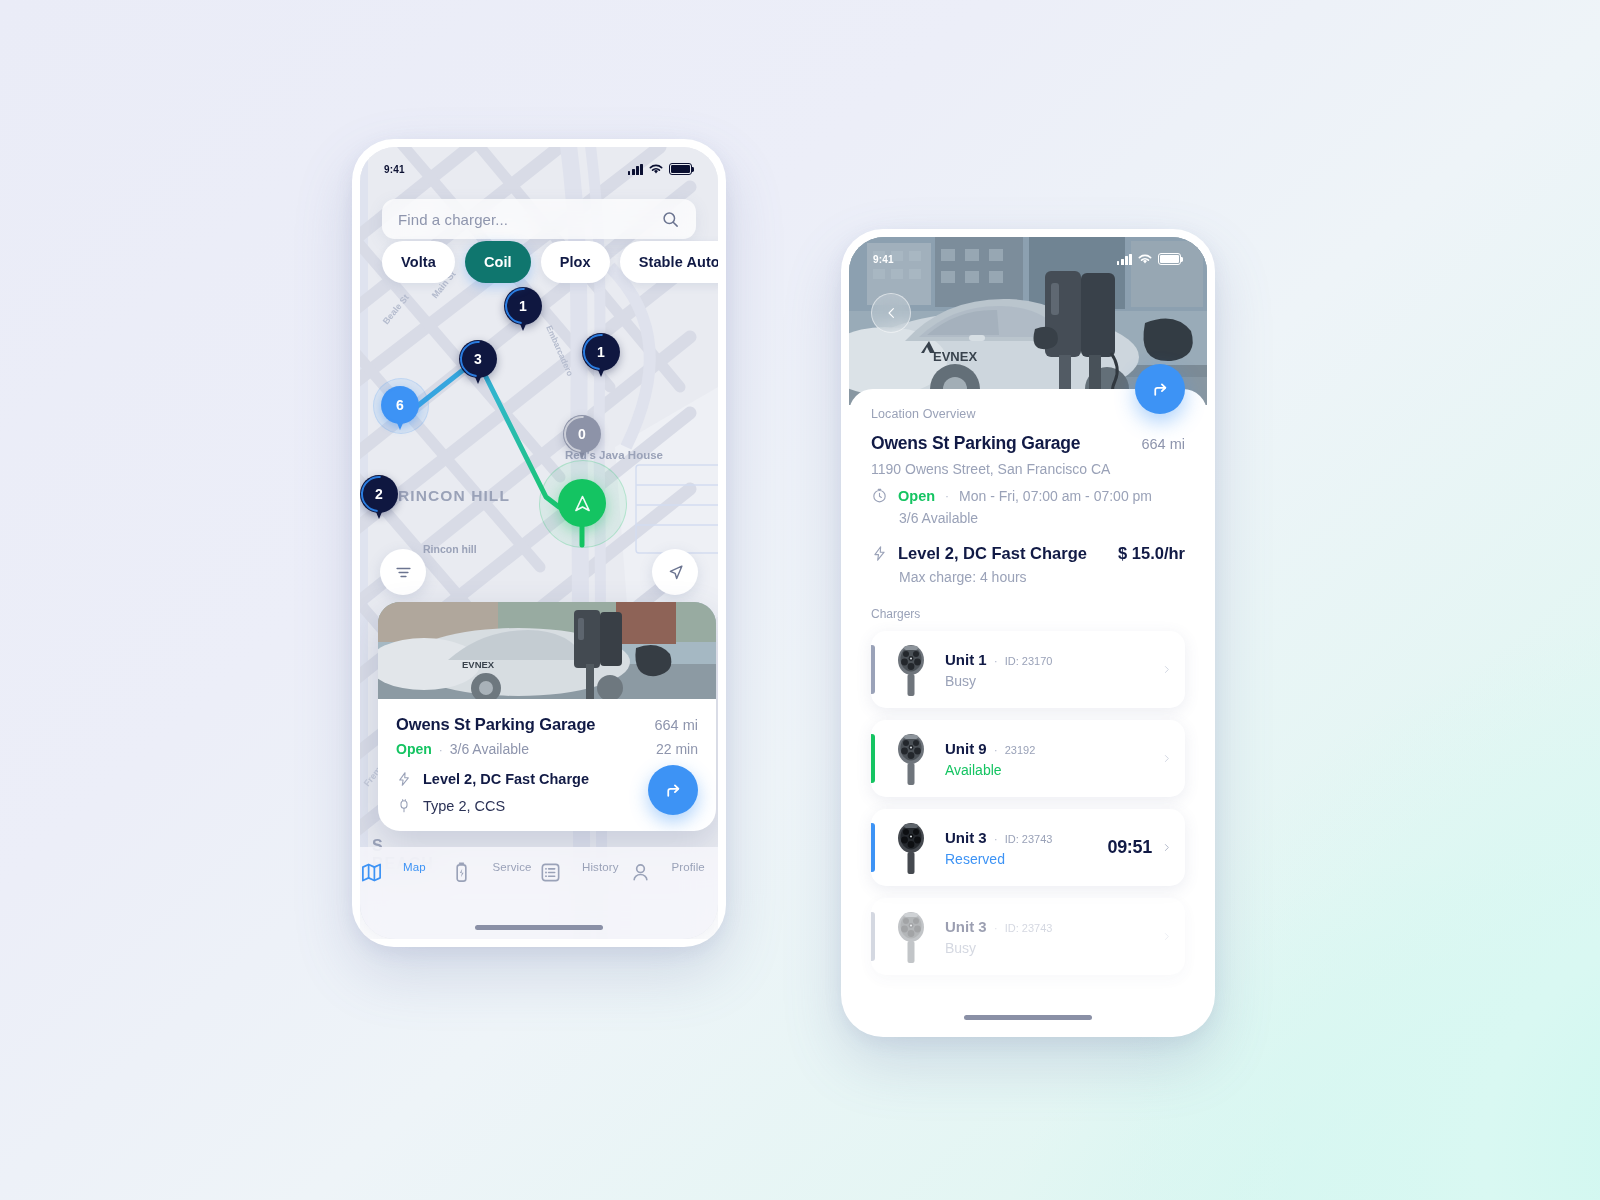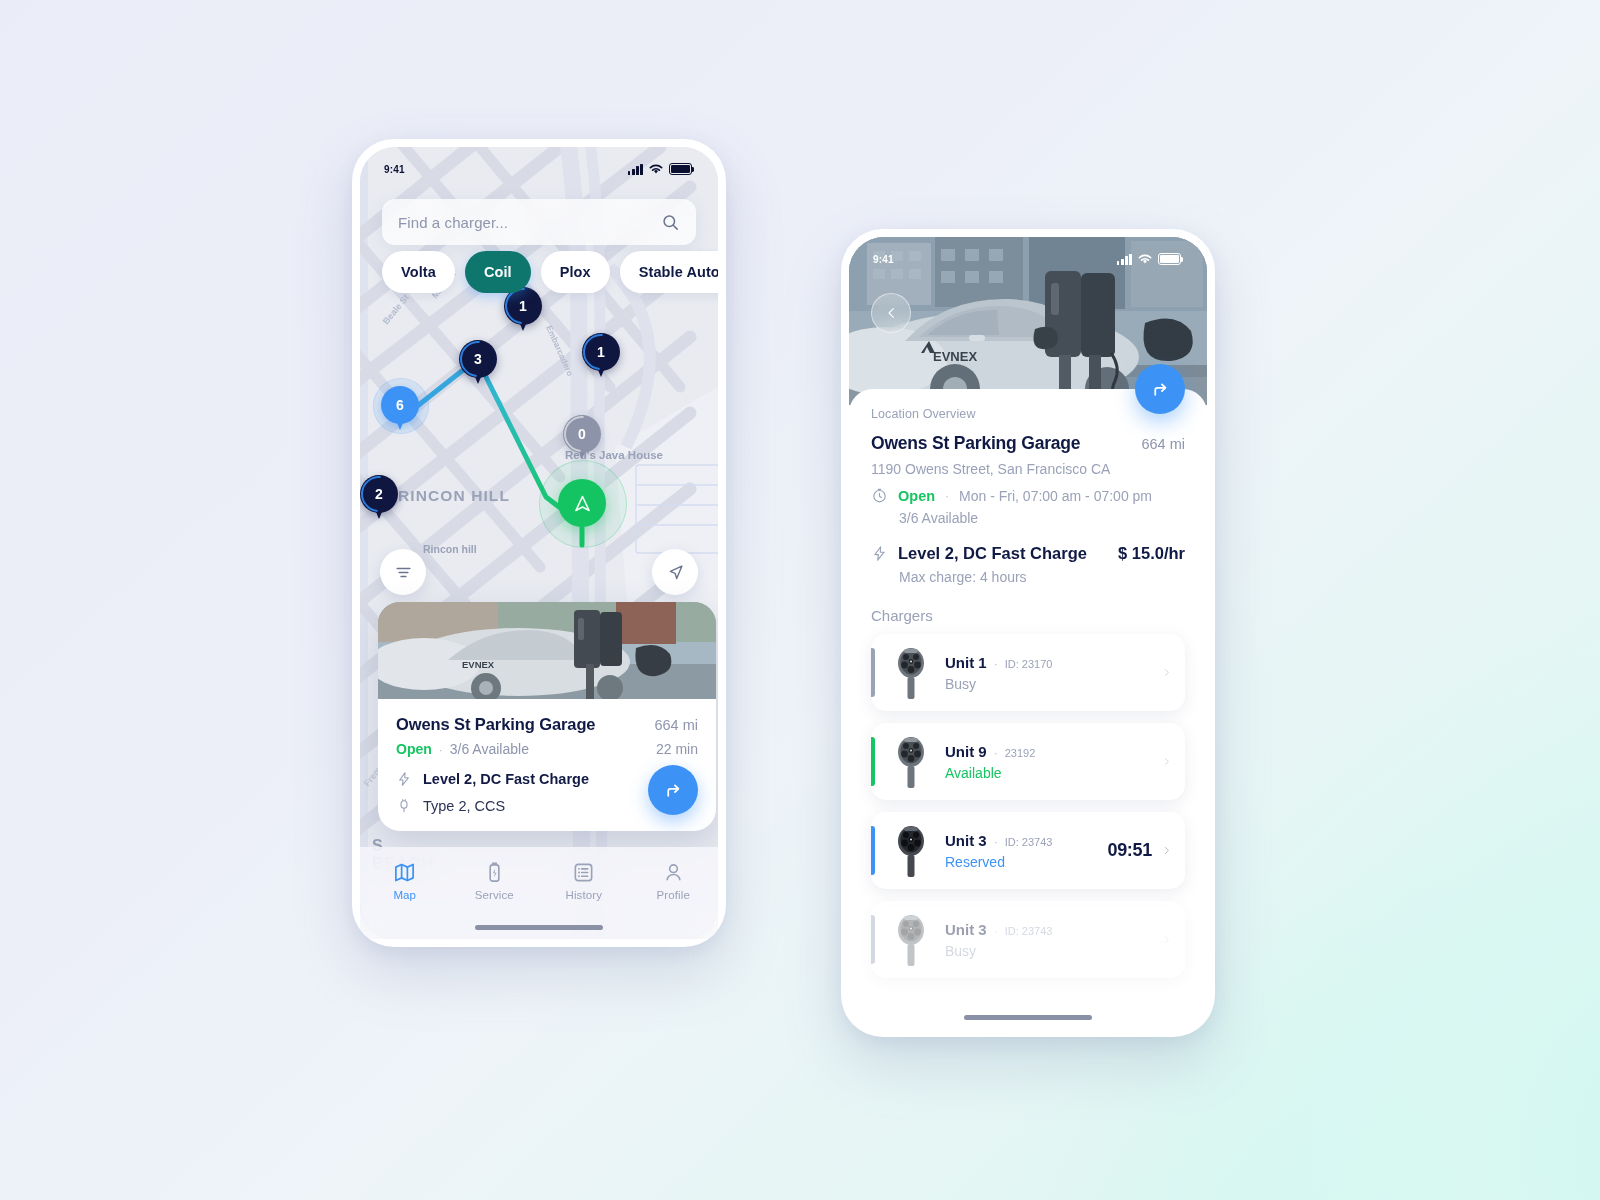--- a/index.html
+++ b/index.html
@@ -86,42 +86,42 @@
   .map {
     position: absolute; inset: 0;
     background: #e8eaf0;
     overflow: hidden;
   }
   .map-svg { position: absolute; inset: 0; width: 100%; height: 100%; }
 
   
   .search-wrap {
     position: absolute; top: 52px; left: 22px; right: 22px;
-    height: 46px; z-index: 20;
+    height: 40px; z-index: 20;
   }
   .search-bar {
     width: 100%; height: 100%;
     background: rgba(255,255,255,.72);
     backdrop-filter: blur(14px);
     border-radius: 13px;
     display: flex; align-items: center;
     padding: 0 16px;
     box-shadow: 0 4px 16px rgba(90,105,150,.10);
   }
   .search-bar input {
     flex: 1; border: none; outline: none; background: transparent;
     font-family: "Liberation Sans", sans-serif;
     font-size: 15px; color: #0b1032; letter-spacing: .1px;
   }
   .search-bar input::placeholder { color: #8e95ad; }
   .search-ico { width: 19px; height: 19px; flex: 0 0 auto; }
 
   
   .chips {
-    position: absolute; top: 104px; left: 22px; right: 0;
+    position: absolute; top: 94px; left: 22px; right: 0;
     display: flex; gap: 10px; z-index: 20;
   }
   .chip {
     height: 42px; border-radius: 21px; background: #fff;
     display: flex; align-items: center; justify-content: center;
     padding: 0 19px;
     font-size: 14.5px; font-weight: 700; color: #111a45;
     letter-spacing: .1px; white-space: nowrap;
     box-shadow: 0 3px 10px rgba(90,105,150,.12);
     flex: 0 0 auto;
@@ -239,21 +239,21 @@
   }
 
   
   .tabbar {
     position: absolute; left: 0; right: 0; bottom: 0; z-index: 30;
     height: 92px;
     background: rgba(246,247,251,.82);
     backdrop-filter: blur(16px);
     display: flex; align-items: flex-start; padding-top: 14px;
   }
-  .tab { flex: 1; display: flex; flex-direction: column; align-items: center; gap: 5px; }
+  .tab { flex: 1; display: flex; flex-direction: row; align-items: flex-start; gap: 20px; }
   .tab-label { font-size: 11.5px; color: #9aa2b8; letter-spacing: .1px; }
   .tab.active .tab-label { color: #3d93f5; }
   .home-ind {
     position: absolute; bottom: 9px; left: 50%; transform: translateX(-50%);
     width: 128px; height: 5px; border-radius: 3px; background: #8a90a6;
   }
 
   
   .hero {
     position: absolute; top: 0; left: 0; right: 0; height: 168px;
@@ -291,21 +291,21 @@
   .det-dist { font-size: 14.5px; color: #8e95ad; }
   .det-addr { font-size: 14px; color: #9aa2b8; margin-top: 7px; }
   .det-line { display: flex; align-items: center; gap: 10px; margin-top: 10px; }
   .det-hours { font-size: 14px; color: #9aa2b8; }
   .det-sub { font-size: 14px; color: #9aa2b8; margin: 6px 0 0 28px; }
   .det-price-row {
     display: flex; align-items: center; justify-content: space-between;
     margin-top: 18px;
   }
   .det-price { font-size: 16.5px; font-weight: 700; color: #111a45; }
-  .chargers-label { font-size: 15px; color: #9aa2b8; margin-top: 22px; }
+  .chargers-label { font-size: 12px; color: #9aa2b8; margin-top: 22px; }
 
   .charger-list { margin-top: 10px; display: flex; flex-direction: column; gap: 12px; }
   .charger-card {
     position: relative;
     background: #fff; border-radius: 15px;
     box-shadow: 0 4px 16px rgba(80,95,140,.11);
     height: 77px;
     display: flex; align-items: center;
     padding-left: 20px; padding-right: 14px;
     overflow: hidden;

